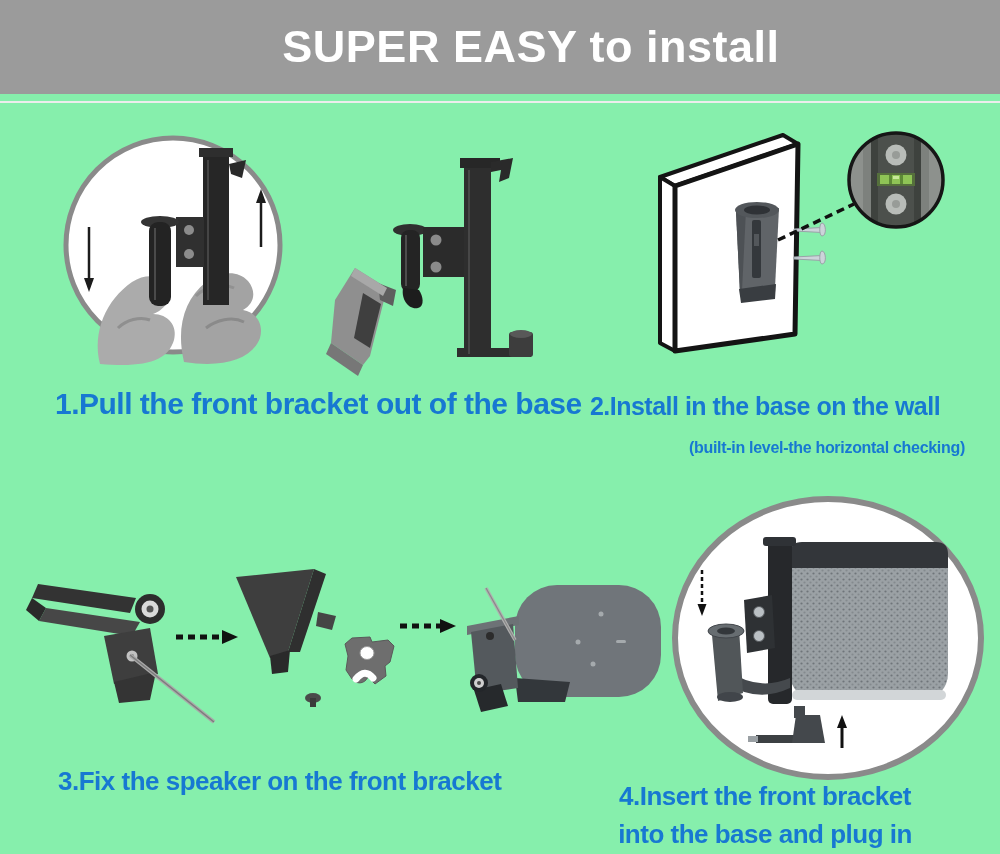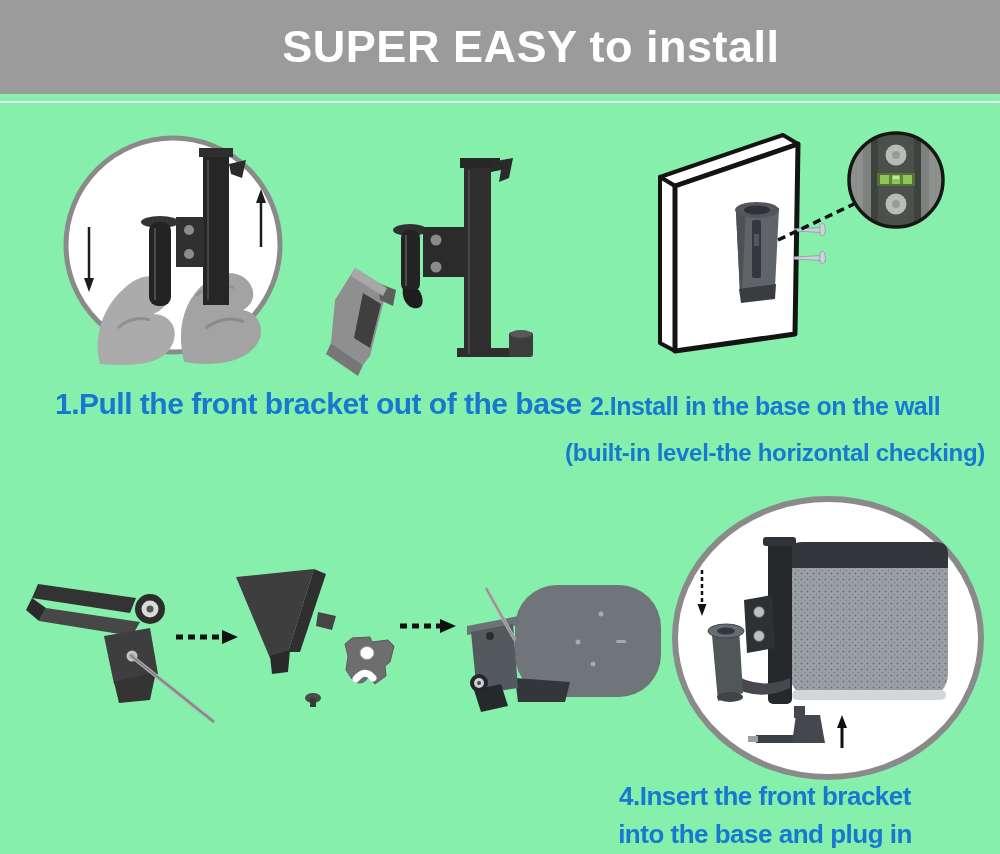--- a/index.html
+++ b/index.html
@@ -5,21 +5,21 @@
   html,body{margin:0;padding:0;background:#ffffff;}
   .page{position:relative;width:1000px;height:854px;background:#86efac;overflow:hidden;
         font-family:"Liberation Sans",sans-serif;padding-left:16px;}
   .banner{position:absolute;top:0;left:0;width:1000px;height:94px;background:#9b9b9b;}
   .banner h1{margin:0;height:94px;line-height:94px;text-align:center;padding-left:62px;
              color:#ffffff;font-size:45px;font-weight:bold;letter-spacing:0.5px;}
   .banner-line{position:absolute;top:101px;left:0;width:1000px;height:2px;background:#ededed;}
   .caption{position:absolute;color:#1778d2;font-weight:bold;margin:0;white-space:nowrap;}
   .cap1{left:55px;top:387px;font-size:30px;letter-spacing:-0.5px;}
   .cap2{left:565px;top:392px;width:400px;text-align:center;font-size:25px;letter-spacing:-0.5px;}
-  .cap2sub{left:565px;top:439px;width:400px;text-align:center;font-size:24px;letter-spacing:-0.3px;}
+  .cap2sub{left:565px;top:439px;width:400px;text-align:right;font-size:16px;letter-spacing:-0.3px;}
   .cap3{left:58px;top:766px;font-size:26px;letter-spacing:-0.5px;}
   .cap4{left:595px;top:777px;width:340px;text-align:center;font-size:26px;letter-spacing:-0.5px;line-height:38px;}
   .illus{position:absolute;}
   #illus1{left:56px;top:132px;}
   #illus1b{left:323px;top:138px;}
   #illus2{left:628px;top:122px;}
   #illus2inset{left:843px;top:126px;}
   #illus3{left:18px;top:552px;}
   #illus4{left:668px;top:494px;}
 </style>
@@ -247,16 +247,17 @@
     </g>
     <g>
       <line x1="174" y1="254" x2="174" y2="232" stroke="#111111" stroke-width="3"></line>
       <polygon points="174,221 169,234 179,234" fill="#111111"></polygon>
     </g>
   </svg>
 
   <p class="caption cap1">1.Pull the front bracket out of the base</p>
   <p class="caption cap2">2.Install in the base on the wall</p>
   <p class="caption cap2sub">(built-in level-the horizontal checking)</p>
+  <p class="caption cap3">3.Fix the speaker on the front bracket</p>
   <p class="caption cap4"><span>4.Insert the front bracket</span><br>
     <span>into the base and plug in</span></p>
 
 </div>
 
 </body></html>

